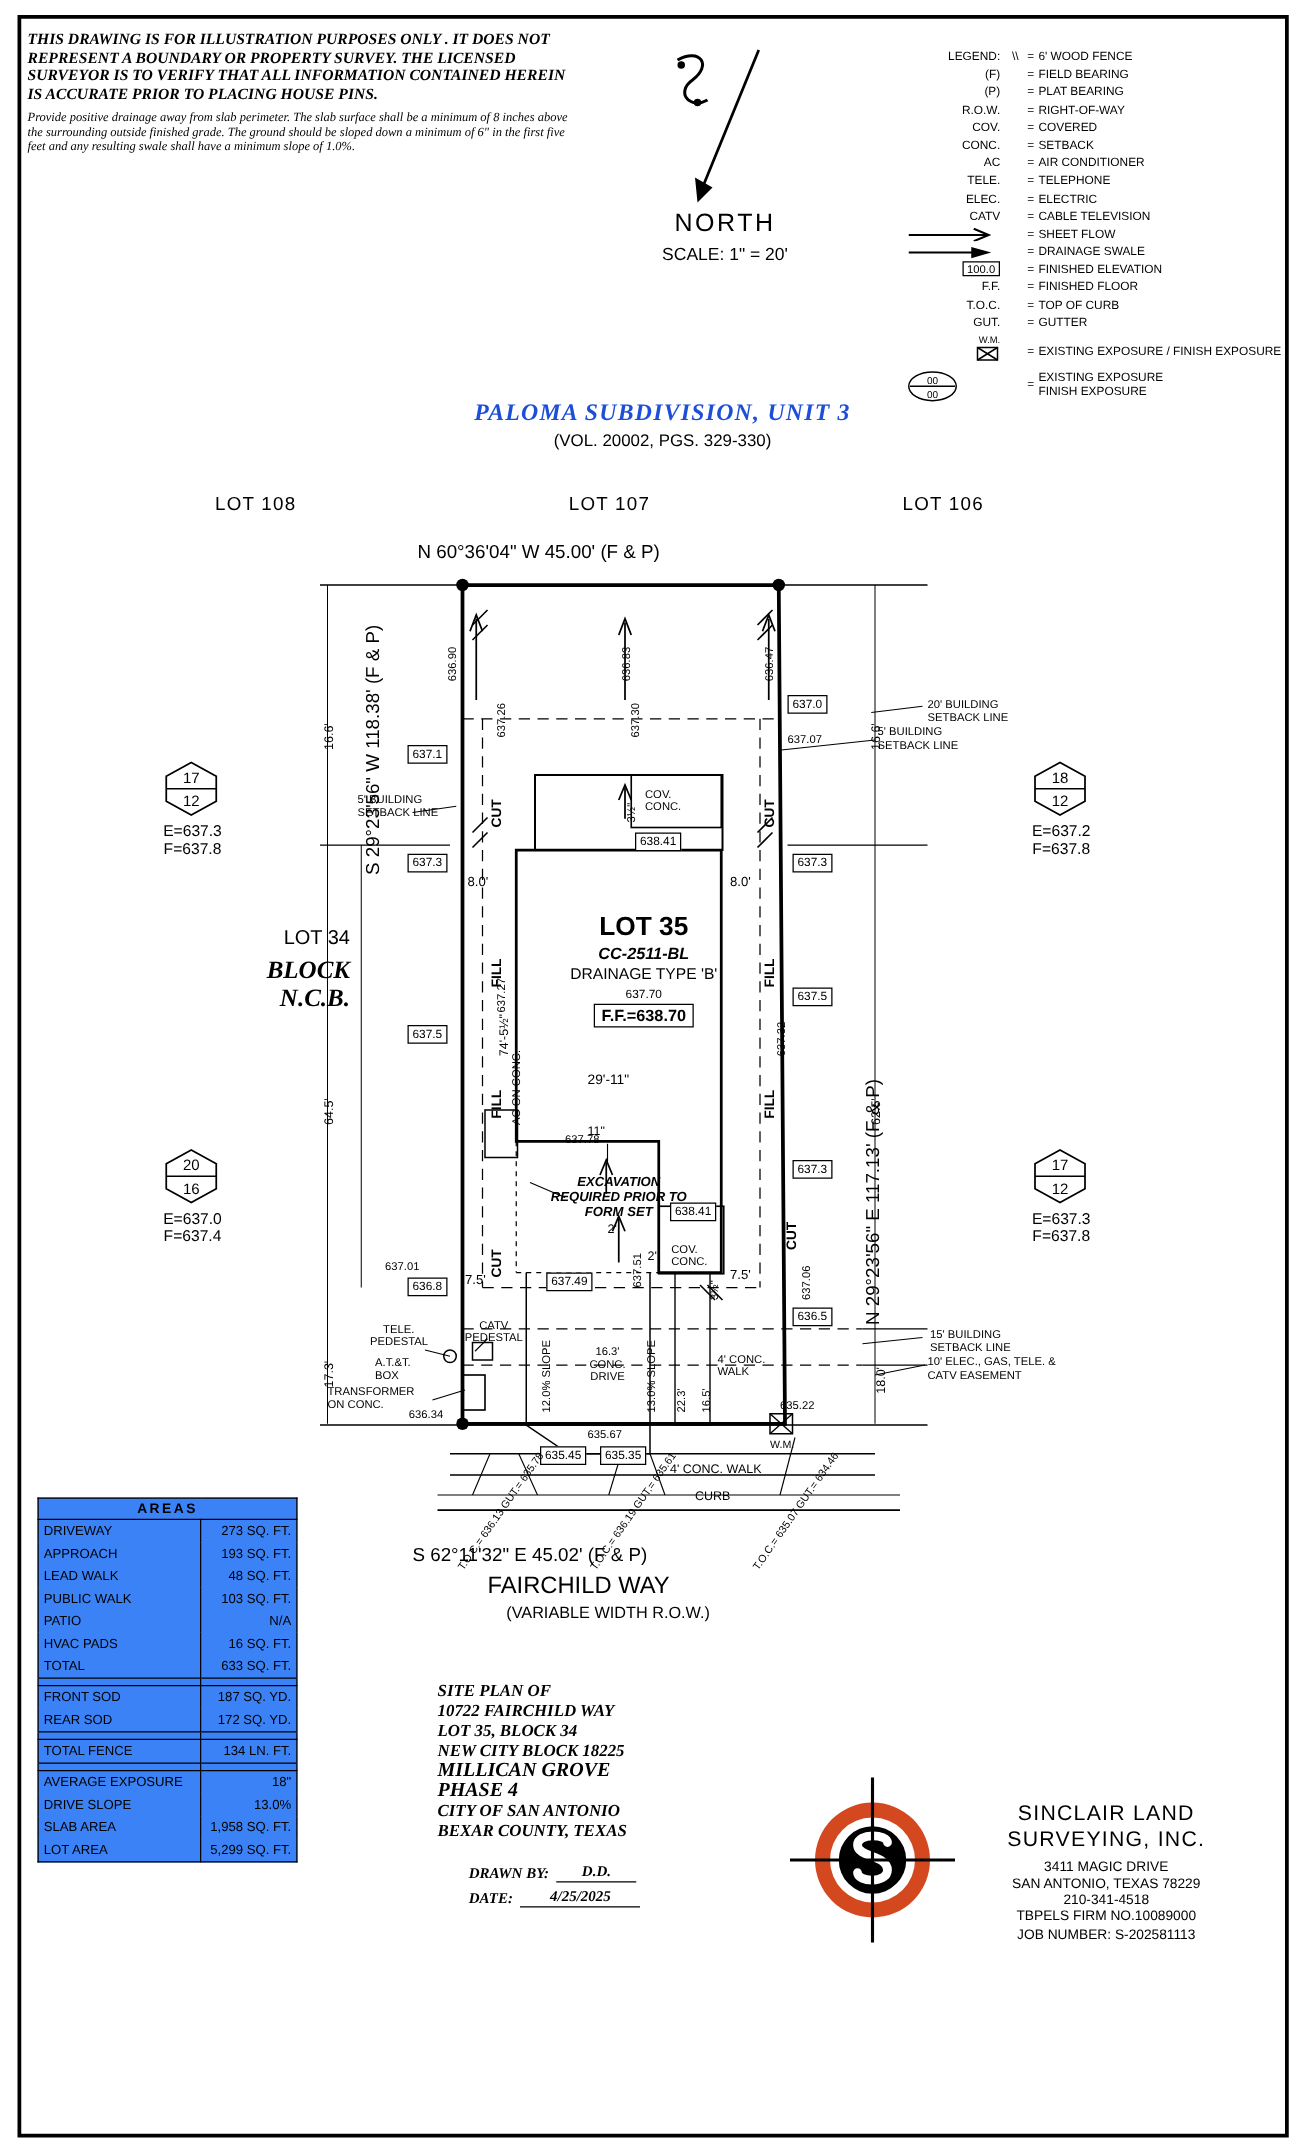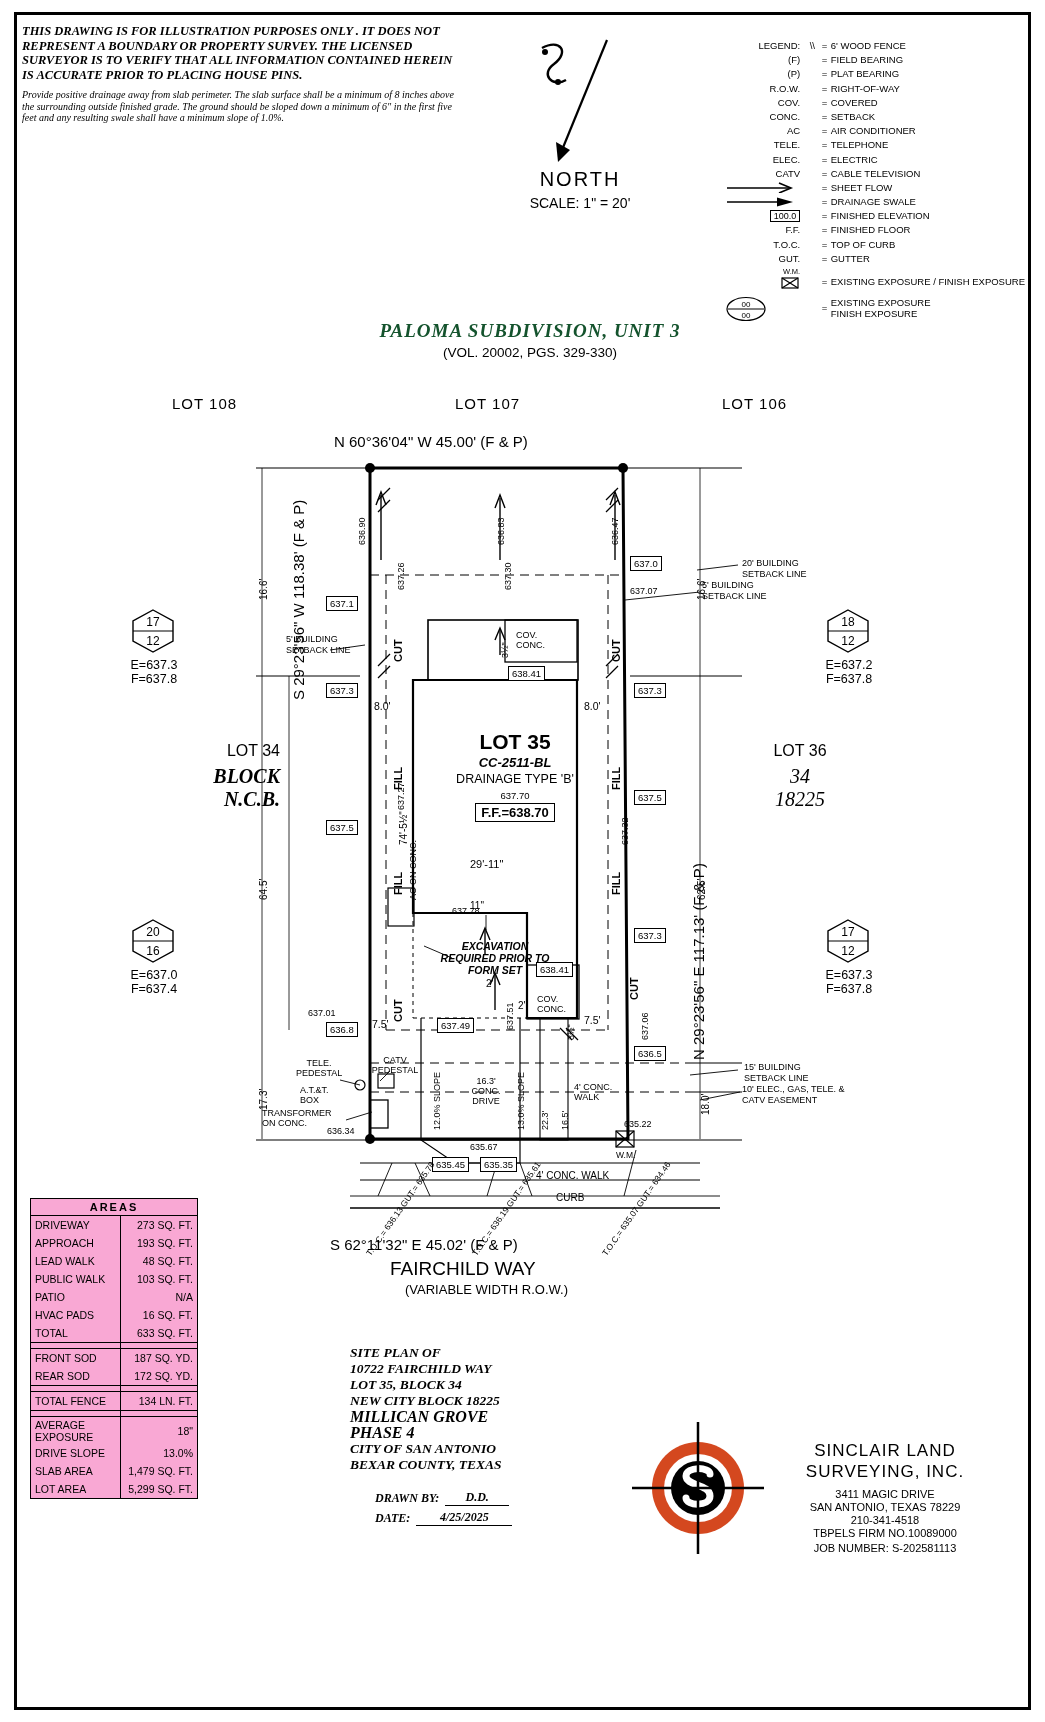--- a/index.html
+++ b/index.html
@@ -19,41 +19,41 @@
   #legend td.l{text-align:right;width:78px;padding-right:6px;}
   #legend td.e{width:16px;text-align:center;}
   #legend td.r{text-align:left;}
   .boxnum{border:1.2px solid #000;padding:0 3px;font-size:9px;}
   
   #north{left:470px;top:168px;width:220px;text-align:center;}
   #north .nn{font-size:20px;letter-spacing:2px;}
   #north .ns{font-size:14px;margin-top:4px;}
   
   #subdiv{left:300px;top:320px;width:460px;text-align:center;}
-  #subdiv .t{font-family:"Liberation Serif",serif;font-style:italic;font-weight:bold;font-size:19px;color:#14532d;letter-spacing:1px;}
+  #subdiv .t{font-family:"Liberation Serif",serif;font-style:italic;font-weight:bold;font-size:19px;color:#1d4ed8;letter-spacing:1px;}
   #subdiv .v{font-size:13.5px;margin-top:3px;}
   
   .lotlbl{font-size:15px;letter-spacing:1px;}
   
   .bearing{font-size:15px;}
   
   .hex{width:46px;height:46px;}
   .exp{font-size:12.5px;line-height:14px;text-align:center;}
   
   .elevbox{border:1px solid #000;background:#fff;font-size:9.5px;padding:1px 3px;font-family:"Liberation Sans",sans-serif;white-space:nowrap;}
   .plaintxt{font-size:9px;white-space:nowrap;}
   .vtxt{font-size:9px;white-space:nowrap;transform-origin:0 0;}
   
   #lot35{left:430px;top:730px;width:170px;text-align:center;}
   #lot35 .l1{font-size:21px;font-weight:bold;}
   #lot35 .l2{font-size:13px;font-style:italic;font-weight:bold;margin-top:1px;}
   #lot35 .l3{font-size:12.5px;margin-top:2px;}
   .ffbox{border:1.6px solid #000;display:inline-block;padding:1px 5px;font-size:13px;font-weight:bold;background:#fff;}
   
-  #areas{left:30px;top:1198px;width:168px;border:1.6px solid #000;border-collapse:collapse;font-size:10.5px;background:#f9a8d4;}
+  #areas{left:30px;top:1198px;width:208px;border:1.6px solid #000;border-collapse:collapse;font-size:10.5px;background:#3b82f6;}
   #areas th{border:1px solid #000;font-size:11px;letter-spacing:2px;padding:2px 0;text-align:center;}
   #areas td{border-left:1px solid #000;border-right:1px solid #000;padding:1.5px 4px;height:15px;}
   #areas td.v{text-align:right;width:68px;}
   #areas tr.sep td{border-top:1px solid #000;border-bottom:1px solid #000;height:5px;padding:0;}
   #areas tr.last td{border-bottom:1.6px solid #000;}
   
   #siteplan{left:350px;top:1345px;width:300px;text-align:left;font-family:"Liberation Serif",serif;font-weight:bold;font-style:italic;font-size:13.5px;line-height:16px;}
   #drawn{left:375px;top:1490px;font-size:12px;font-family:"Liberation Serif",serif;font-weight:bold;font-style:italic;}
   
   #surv{right:25px;bottom:28px;width:345px;text-align:center;}
@@ -349,25 +349,20 @@
       <line x1="360" y1="1085" x2="340" y2="1080"></line>
       <line x1="380" y1="1081" x2="390" y2="1071"></line>
       <line x1="372" y1="1112" x2="346" y2="1120"></line>
     </g>
   </svg>
 
   <div class="abs" style="left:150px;top:742px;width:130px;text-align:right;">
     <div style="font-size:16px;">LOT 34</div>
     <div style="font-size:20px;font-style:italic;font-weight:bold;font-family:'Liberation Serif',serif;margin-top:5px;">BLOCK</div>
     <div style="font-size:20px;font-style:italic;font-weight:bold;font-family:'Liberation Serif',serif;">N.C.B.</div>
-  </div>
-  <div class="abs" style="left:730px;top:742px;width:140px;text-align:center;">
-    <div style="font-size:16px;">LOT 36</div>
-    <div style="font-size:20px;font-style:italic;font-family:'Liberation Serif',serif;margin-top:5px;">34</div>
-    <div style="font-size:20px;font-style:italic;font-family:'Liberation Serif',serif;">18225</div>
   </div>
 
   <div class="abs" style="left:290px;top:700px;transform:rotate(-90deg);transform-origin:0 0;font-size:15px;white-space:nowrap;">S 29°23'56" W 118.38' (F &amp; P)</div>
   <div class="abs" style="left:690px;top:1060px;transform:rotate(-90deg);transform-origin:0 0;font-size:15px;white-space:nowrap;">N 29°23'56" E 117.13' (F &amp; P)</div>
 
   <div class="abs" style="left:130px;top:608px;">
     <svg class="hex" viewBox="0 0 46 46">
         <polygon points="23,2 43,13 43,33 23,44 3,33 3,13" fill="#fff" stroke="#000" stroke-width="1.4"></polygon>
         <line x1="3" y1="23" x2="43" y2="23" stroke="#000" stroke-width="1.2"></line>
         <text x="23" y="18" font-size="12" text-anchor="middle" font-family="Liberation Sans">17</text>
@@ -576,21 +571,21 @@
     <tr>
           <td>AVERAGE EXPOSURE</td>
           <td class="v">18"</td>
         </tr>
     <tr>
           <td>DRIVE SLOPE</td>
           <td class="v">13.0%</td>
         </tr>
     <tr>
           <td>SLAB AREA</td>
-          <td class="v">1,479 SQ. FT.</td>
+          <td class="v">1,958 SQ. FT.</td>
         </tr>
     <tr class="last">
           <td>LOT AREA</td>
           <td class="v">5,299 SQ. FT.</td>
         </tr>
   </tbody>
     </table>
 
   <div id="siteplan" class="abs">
     <div>SITE PLAN OF</div>

